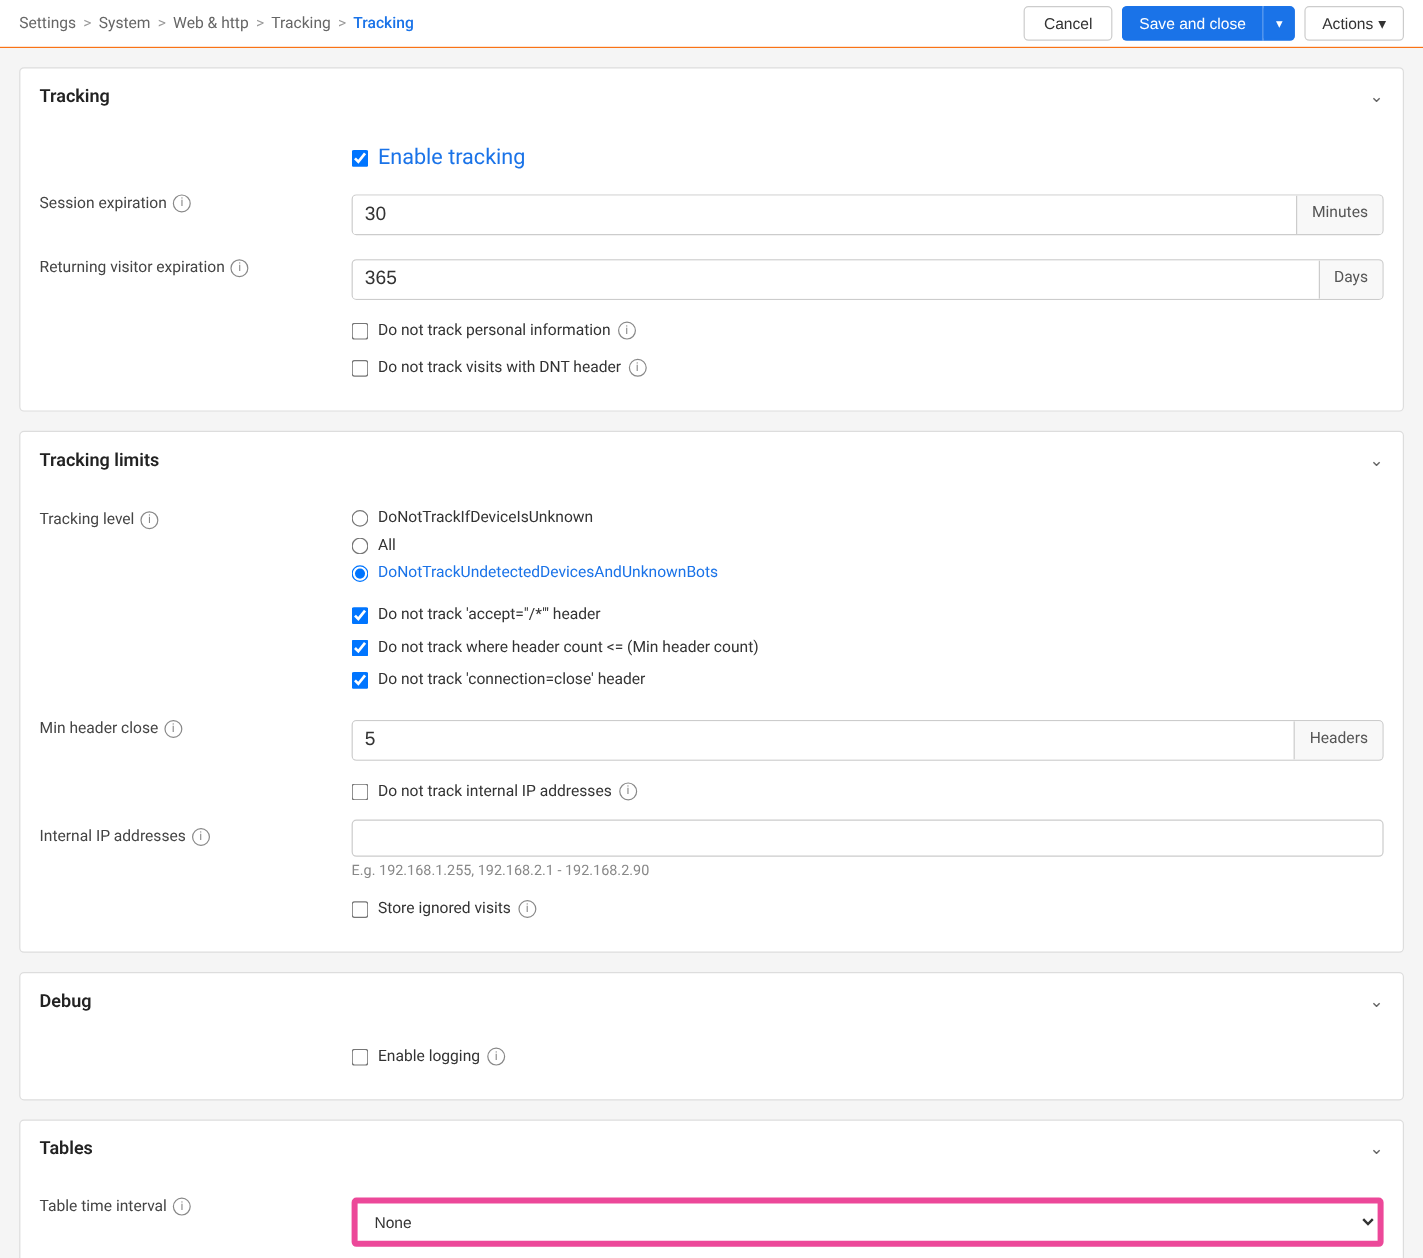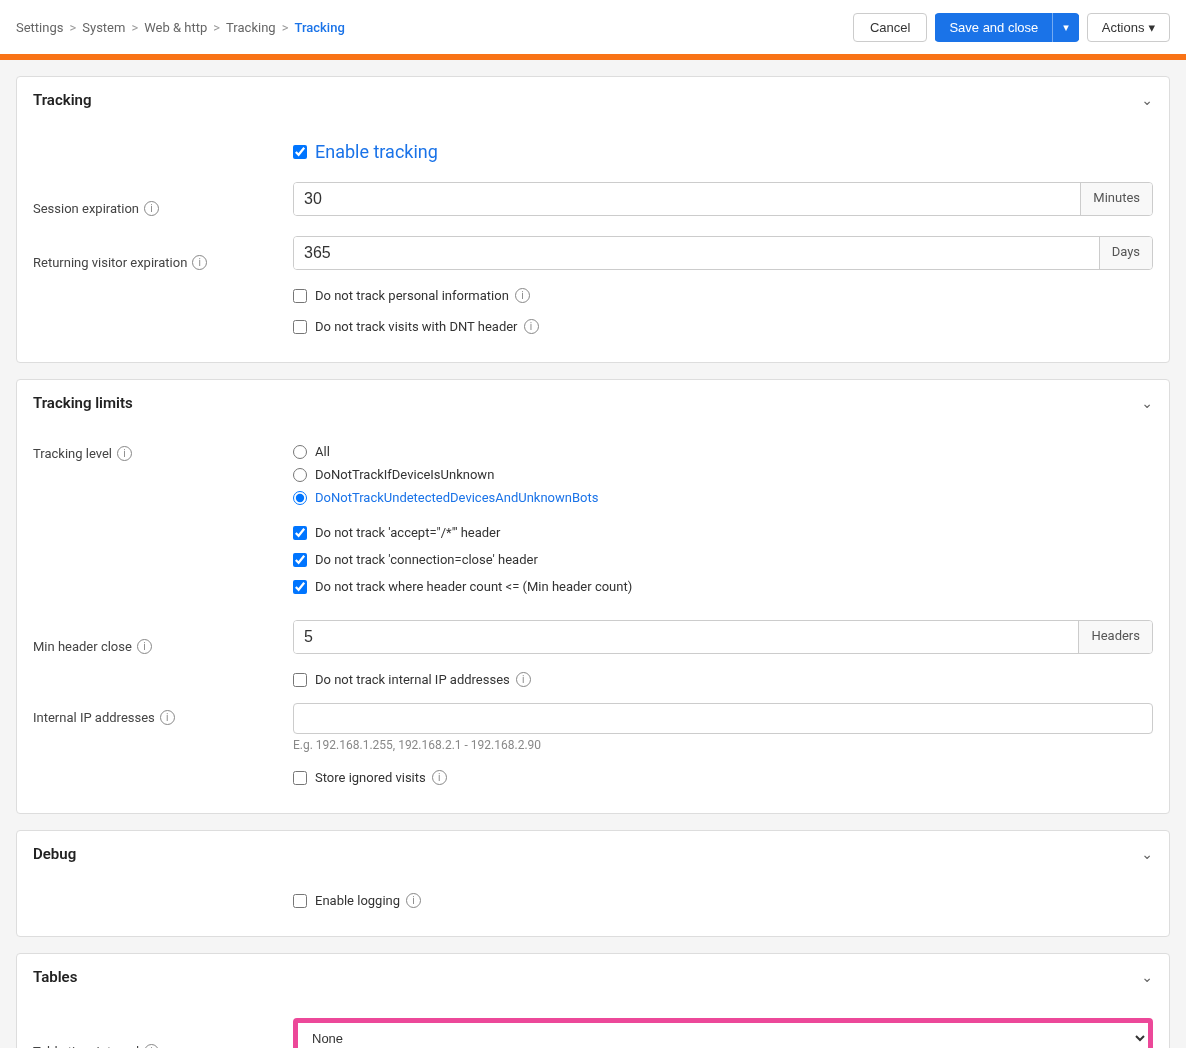--- a/index.html
+++ b/index.html
@@ -1,21 +1,21 @@
 <!DOCTYPE html>
 <html><head>
   <meta charset="utf-8">
   <style>
     * { box-sizing: border-box; margin: 0; padding: 0; }
     body { font-family: -apple-system, BlinkMacSystemFont, 'Segoe UI', Roboto, sans-serif; font-size: 13px; color: #333; background: #f5f5f5; }
 
     .top-bar {
       display: flex; align-items: center; justify-content: space-between;
-      padding: 8px 16px; background: #fff; border-bottom: 6px solid #f97316;
-      height: 60px;
+      padding: 8px 16px; background: #fff; border-bottom: 1px solid #f97316;
+      height: 40px;
     }
     .breadcrumb { display: flex; align-items: center; gap: 6px; color: #666; font-size: 13px; }
     .breadcrumb span { color: #666; }
     .breadcrumb .active { color: #1a73e8; font-weight: 500; }
     .breadcrumb .sep { color: #999; }
     .top-actions { display: flex; gap: 8px; }
     .btn-cancel {
       padding: 6px 16px; border: 1px solid #ccc; background: #fff; color: #333;
       border-radius: 4px; cursor: pointer; font-size: 13px;
     }
@@ -39,21 +39,21 @@
     }
     .section-header {
       display: flex; align-items: center; justify-content: space-between;
       padding: 14px 16px; cursor: pointer;
     }
     .section-title { font-size: 15px; font-weight: 600; color: #222; }
     .section-body { padding: 8px 16px 20px 16px; }
     .chevron-icon { color: #666; font-size: 14px; }
 
     .form-row {
-      display: flex; align-items: flex-end; padding: 10px 0;
+      display: flex; align-items: flex-start; padding: 10px 0;
     }
     .form-label {
       width: 260px; min-width: 260px; color: #444; font-size: 13px;
       display: flex; align-items: center; gap: 5px;
     }
     .form-control { flex: 1; }
 
     .input-with-unit {
       display: flex; border: 1px solid #ccc; border-radius: 4px; overflow: hidden;
     }
@@ -209,45 +209,45 @@
     <div class="section-body">
 
       <div class="form-row" style="align-items: flex-start; padding-top: 10px;">
         <div class="form-label" style="padding-top: 2px;">
           <span>Tracking level</span>
           <span class="info-icon">i</span>
         </div>
         <div class="form-control">
           <div class="radio-group">
             <div class="radio-row">
+              <input type="radio" id="radio_dntifunknown" name="tracking_level" style="">
+              <label for="radio_dntifunknown">DoNotTrackIfDeviceIsUnknown</label>
+            </div>
+            <div class="radio-row">
               <input type="radio" id="radio_all" name="tracking_level" style="">
               <label for="radio_all">All</label>
-            </div>
-            <div class="radio-row">
-              <input type="radio" id="radio_dntifunknown" name="tracking_level" style="">
-              <label for="radio_dntifunknown">DoNotTrackIfDeviceIsUnknown</label>
             </div>
             <div class="radio-row">
               <input type="radio" id="radio_dntundetected" name="tracking_level" checked="" style="">
               <label for="radio_dntundetected" class="blue">DoNotTrackUndetectedDevicesAndUnknownBots</label>
             </div>
           </div>
 
           <div style="margin-top: 14px;">
             <div class="sub-checkbox-row">
               <input type="checkbox" id="accept_star" checked="" style="">
               <label for="accept_star">Do not track 'accept="/*"' header</label>
             </div>
             <div class="sub-checkbox-row">
+              <input type="checkbox" id="header_count" checked="" style="">
+              <label for="header_count">Do not track where header count &lt;= (Min header count)</label>
+            </div>
+            <div class="sub-checkbox-row">
               <input type="checkbox" id="connection_close" checked="" style="">
               <label for="connection_close">Do not track 'connection=close' header</label>
-            </div>
-            <div class="sub-checkbox-row">
-              <input type="checkbox" id="header_count" checked="" style="">
-              <label for="header_count">Do not track where header count &lt;= (Min header count)</label>
             </div>
           </div>
         </div>
       </div>
 
       <div class="form-row">
         <div class="form-label">
           <span>Min header close</span>
           <span class="info-icon">i</span>
         </div>

